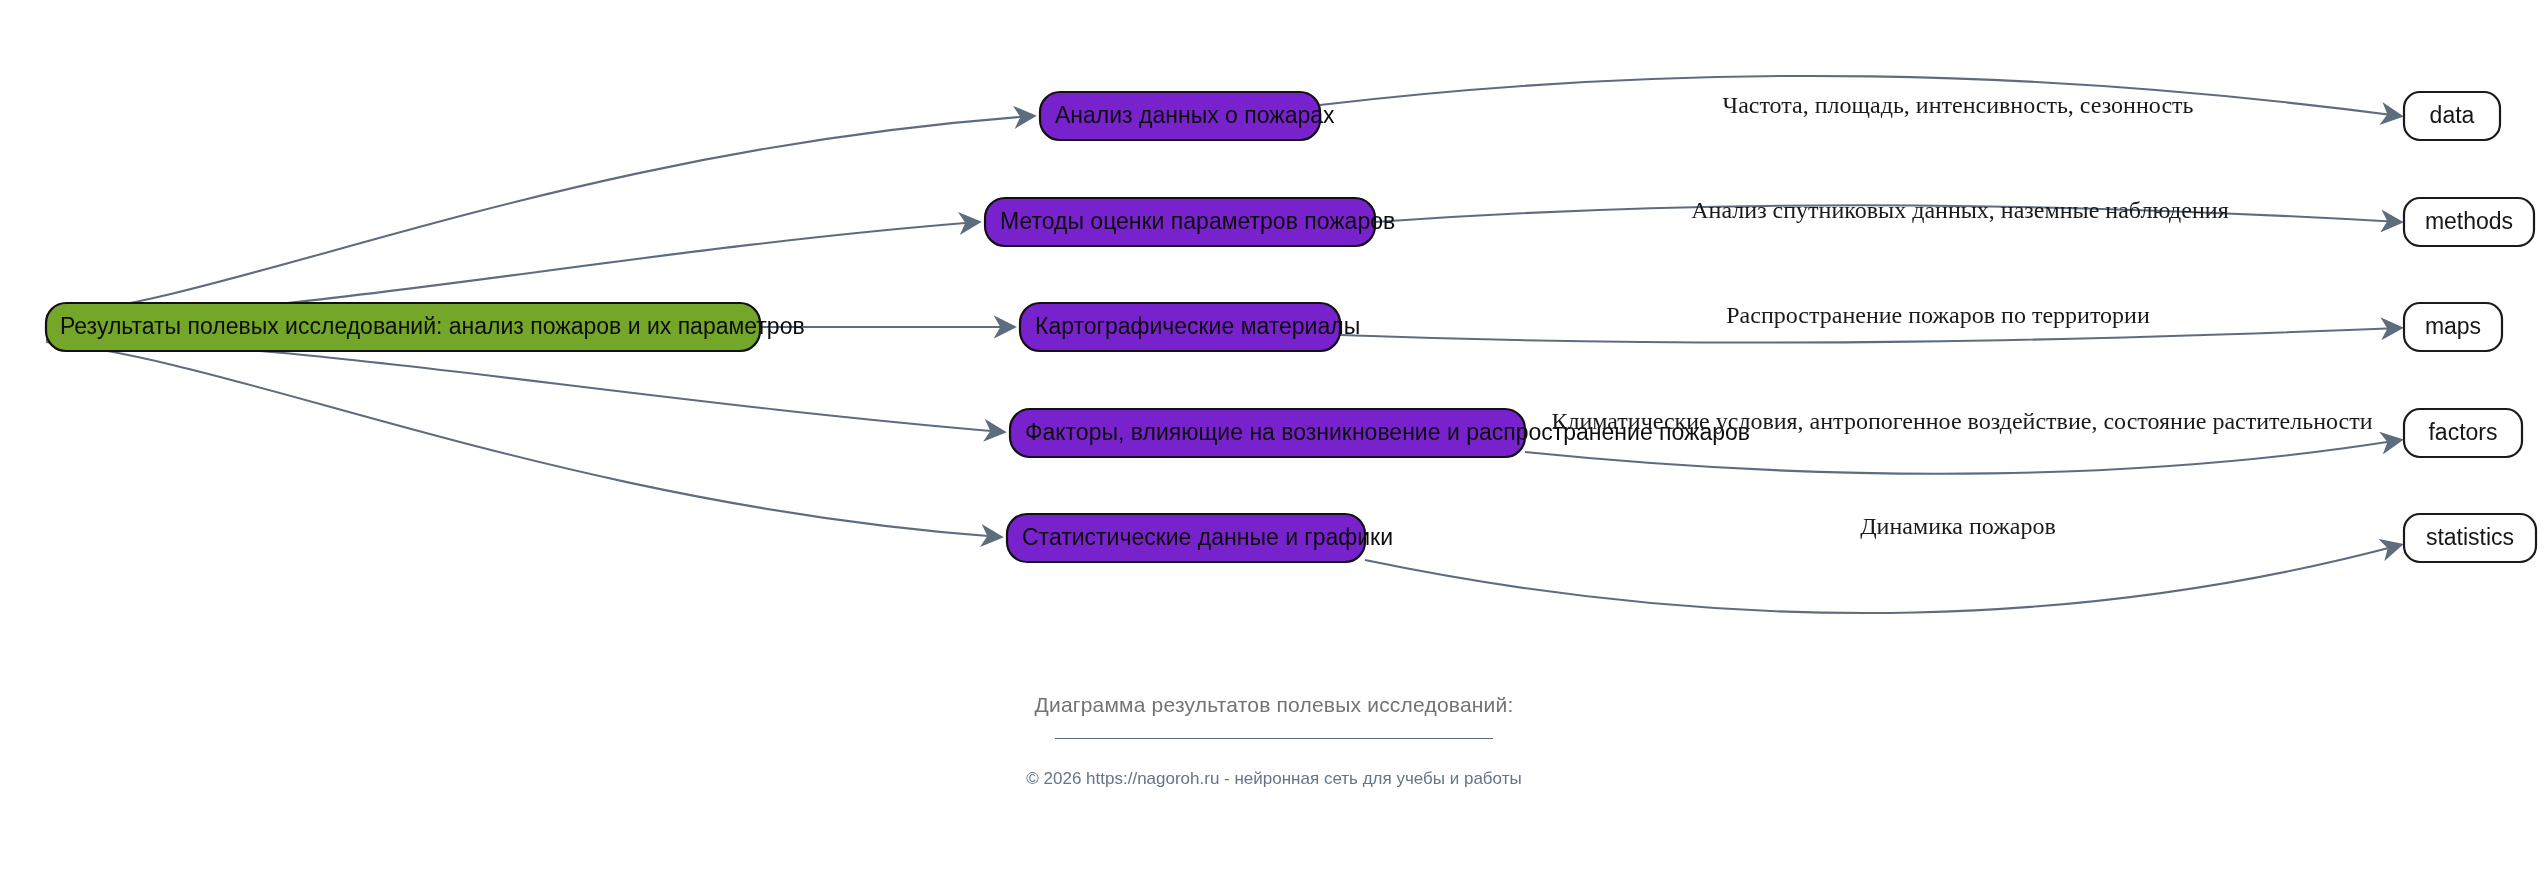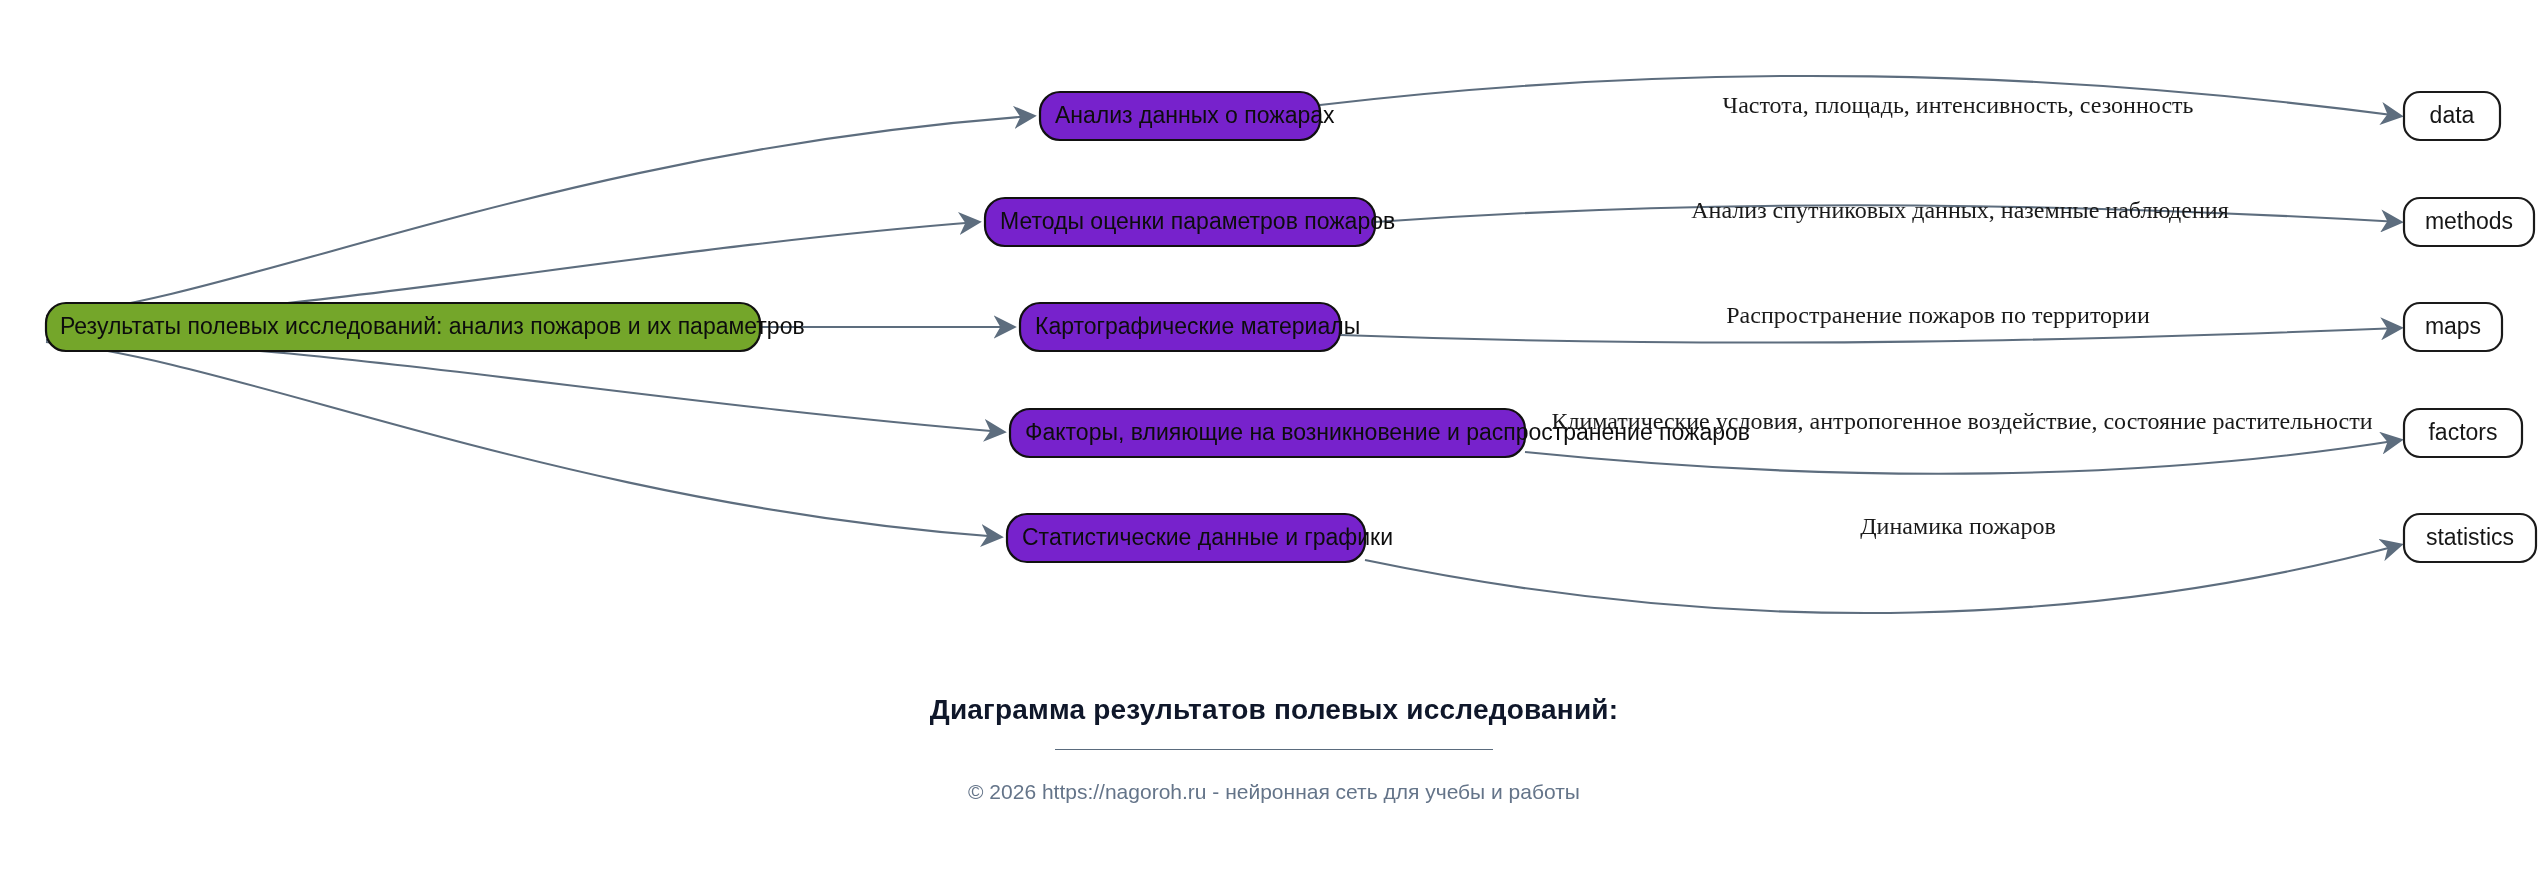--- a/index.html
+++ b/index.html
@@ -54,35 +54,35 @@
   }
   .footer {
     position: absolute;
     left: 0;
     right: 0;
     top: 690px;
     text-align: center;
     font-family: "Liberation Sans", sans-serif;
   }
   .footer-title {
-    font-size: 28px;
-    font-weight: bold;
-    color: #0f172a;
+    font-size: 21px;
+    font-weight: normal;
+    color: #737373;
     line-height: 1.45;
     letter-spacing: 0.2px;
   }
   .footer-divider {
     width: 438px;
     height: 0;
     border-top: 1.5px solid #5a6b7d;
     margin: 18px auto 0 auto;
   }
   .footer-copyright {
     margin-top: 30px;
-    font-size: 21px;
+    font-size: 17px;
     color: #647489;
   }
 </style>
 </head>
 <body>
 
 <div id="diagram-root">
   <svg id="mindmap" viewBox="0 0 2548 870" xmlns="http://www.w3.org/2000/svg">
 
     <defs>

